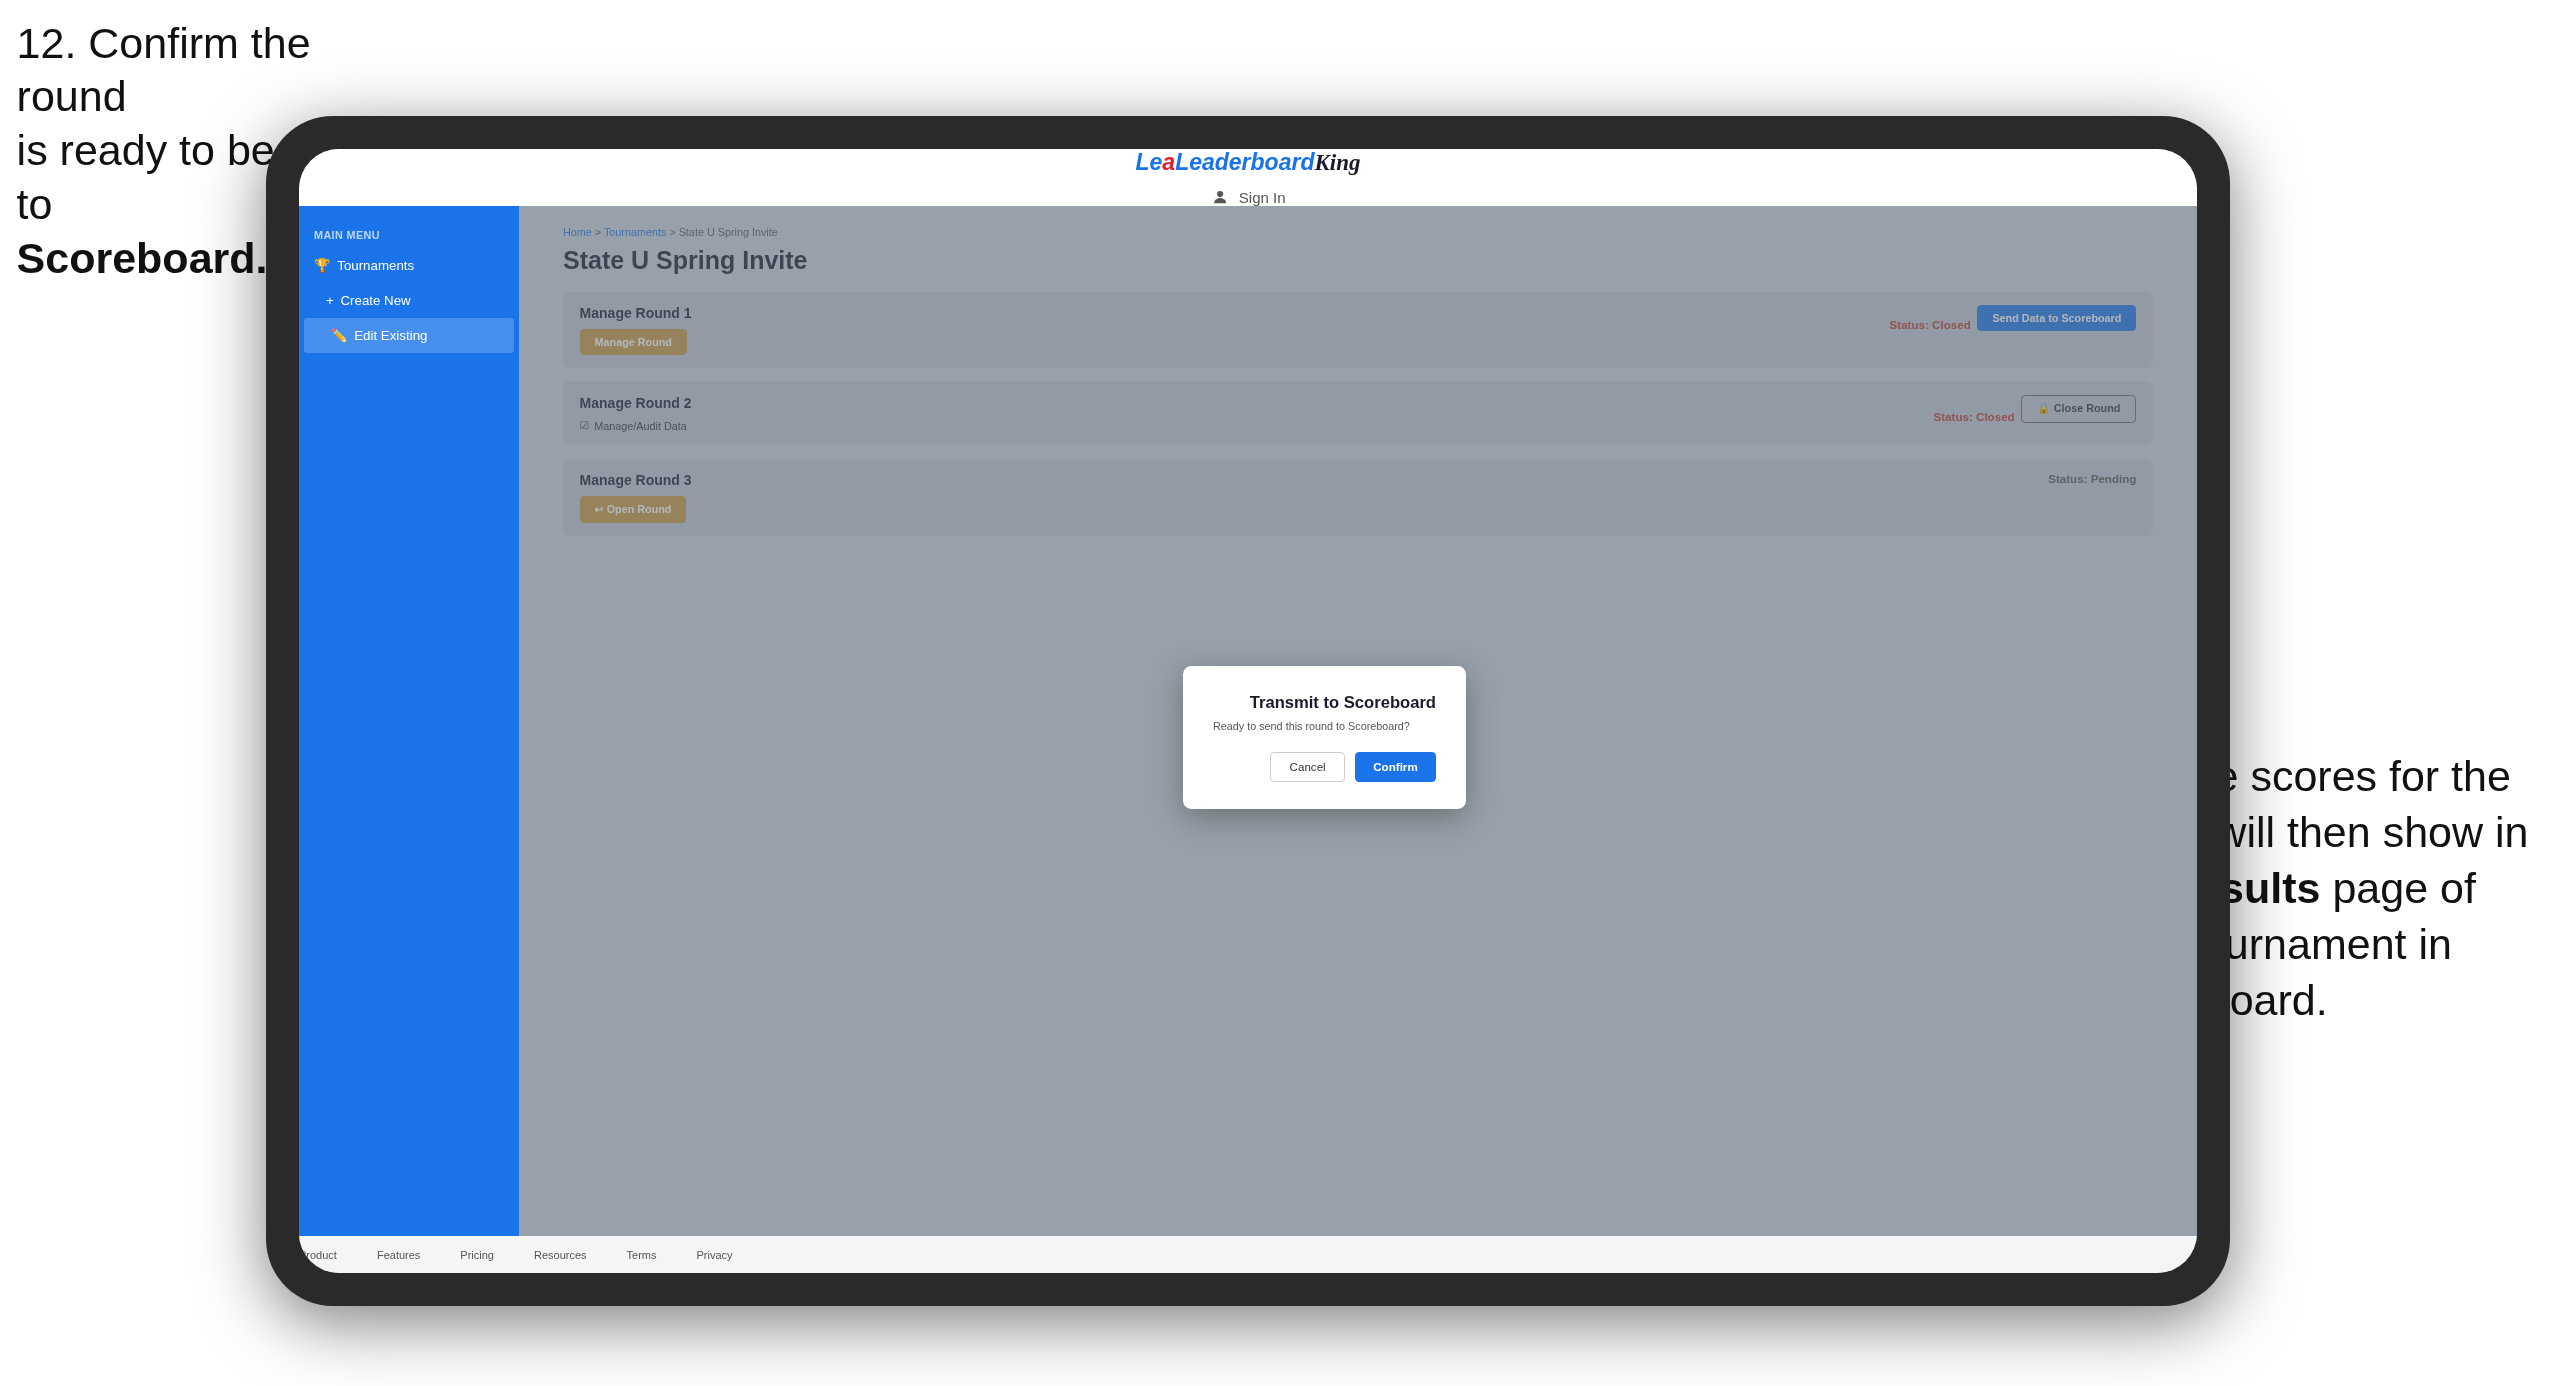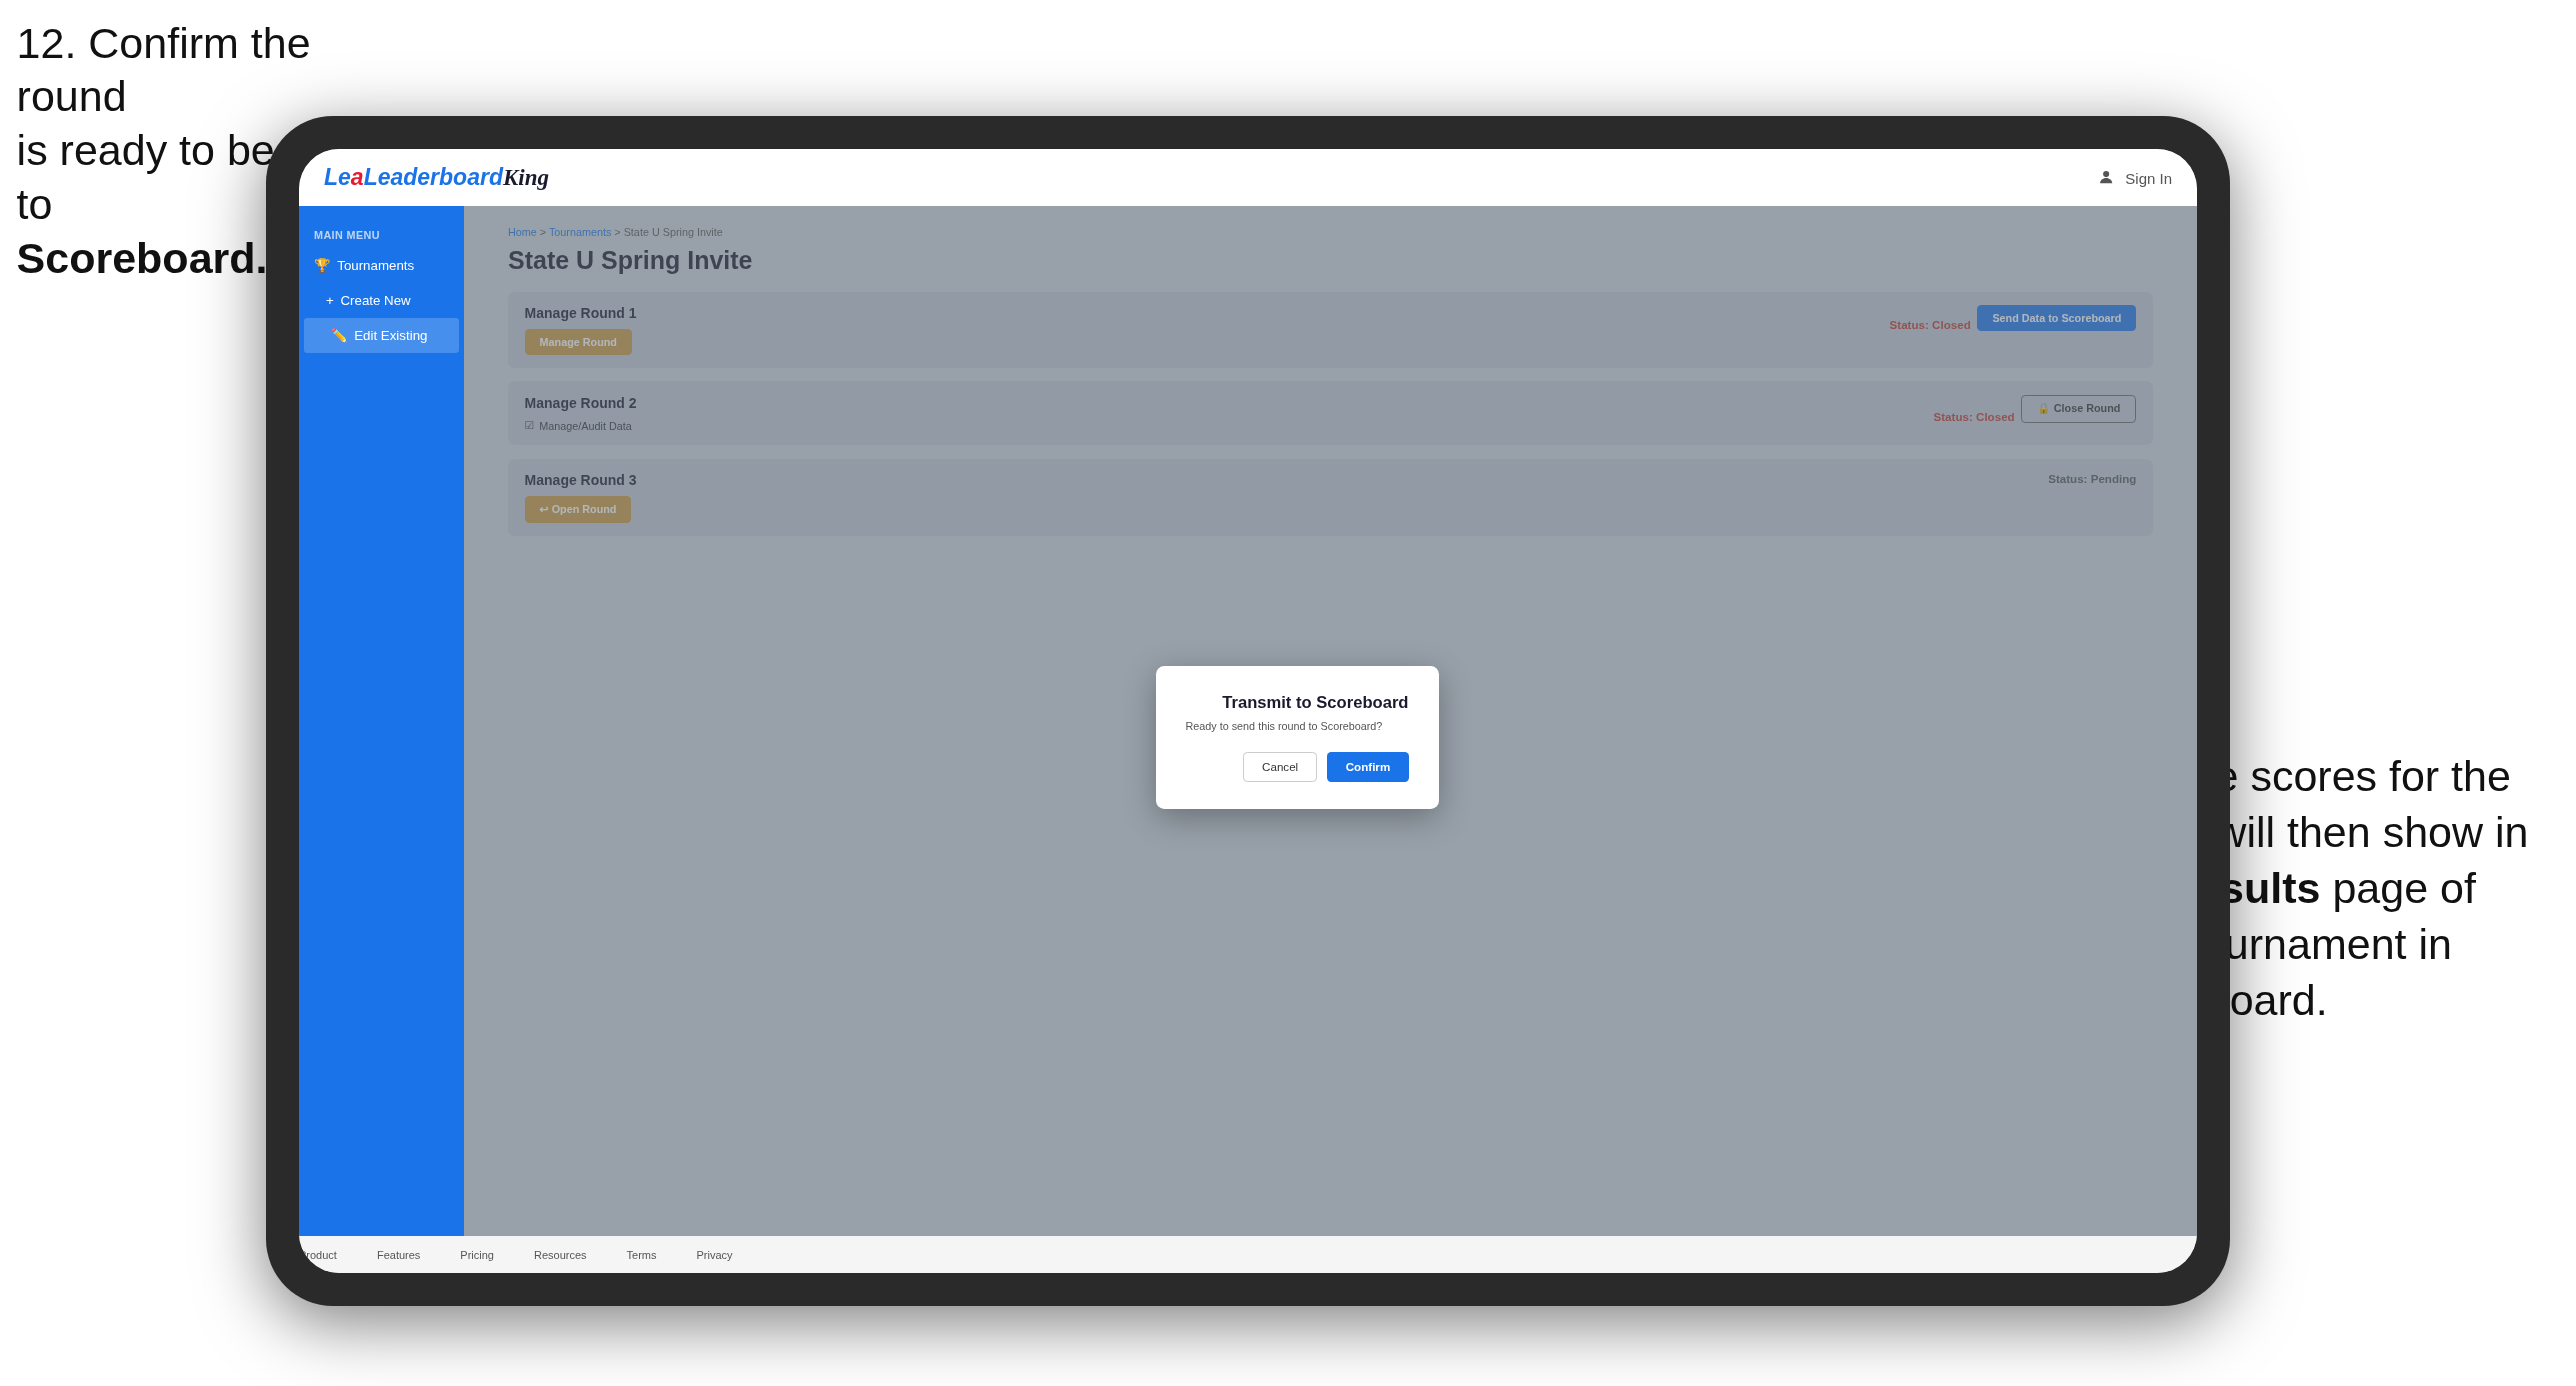--- a/index.html
+++ b/index.html
@@ -72,20 +72,21 @@
 
     
     .top-bar {
       background: #fff;
       height: 57px;
       display: flex;
       align-items: center;
       justify-content: space-between;
       padding: 0 25px;
       flex-shrink: 0;
+      flex-direction: column;
     }
 
     .logo-area {
       display: flex;
       align-items: center;
     }
 
     .logo-text {
       font-size: 23px;
       font-weight: 800;
@@ -104,21 +105,21 @@
 
     
     .main-content {
       display: flex;
       flex: 1;
       overflow: hidden;
     }
 
     
     .sidebar {
-      width: 165px;
+      width: 220px;
       background: #1a73e8;
       flex-shrink: 0;
       padding: 16.6px 0;
     }
 
     .sidebar-label {
       font-size: 10.8px;
       color: rgba(255,255,255,0.7);
       padding: 6.7px 15px;
       font-weight: 600;

